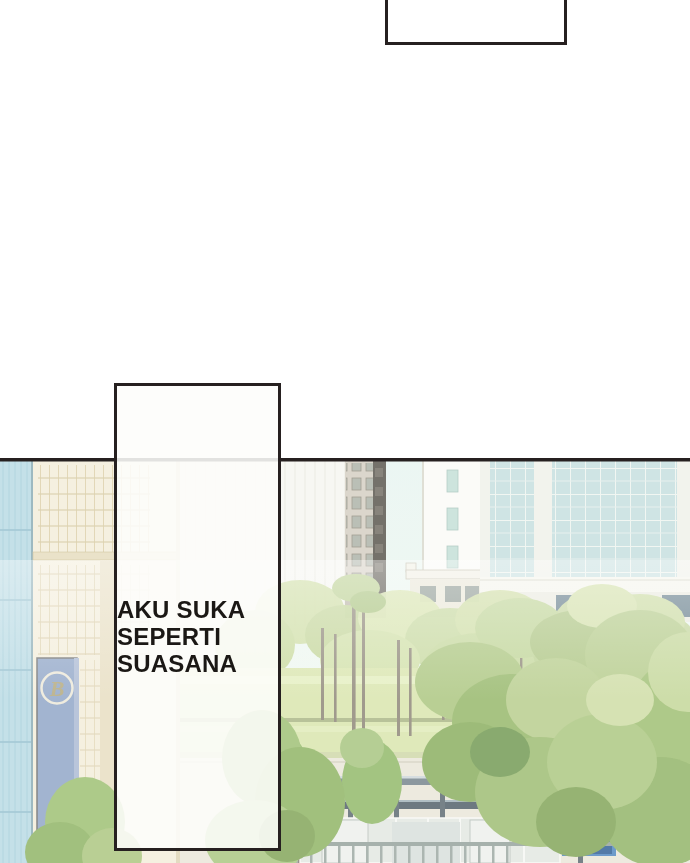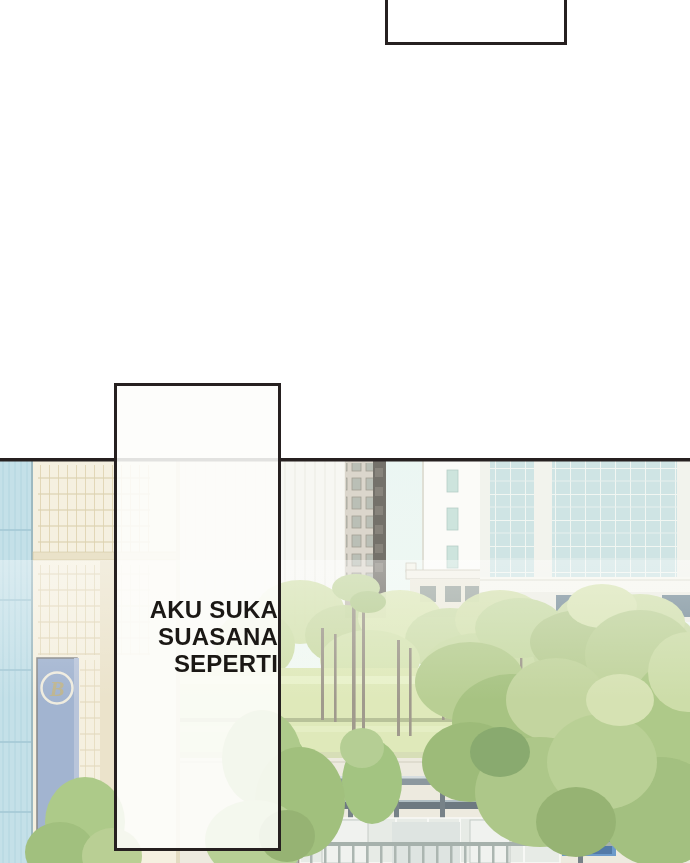--- a/index.html
+++ b/index.html
@@ -3,21 +3,21 @@
 <meta charset="utf-8">
 <style>
   html,body{margin:0;padding:0;background:#ffffff;}
   .stage{position:relative;width:690px;height:863px;background:#ffffff;overflow:hidden;
          font-family:"Liberation Sans",sans-serif;}
   .panel-svg{position:absolute;left:0;top:0;width:690px;height:863px;display:block;}
   .bubble{position:absolute;border:3.5px solid #262020;box-sizing:border-box;}
   .bubble-top{left:385px;top:-14px;width:182px;height:59px;background:#ffffff;z-index:5;}
   .bubble-dialogue{left:114px;top:383px;width:167px;height:468px;
                    background:rgba(253,253,250,0.88);z-index:6;}
-  .dialogue-text{position:absolute;left:0;right:0;top:210px;text-align:right;
+  .dialogue-text{position:absolute;left:0;right:0;top:210px;text-align:left;
                  font-size:24px;line-height:27px;font-weight:bold;color:#1b1815;
                  letter-spacing:0.2px;}
   .dialogue-text div{white-space:nowrap;}
 </style>
 </head>
 <body>
 
 <div class="stage">
 
   <svg class="panel-svg" viewBox="0 0 690 863">
@@ -271,18 +271,18 @@
     <rect x="0" y="458" width="690" height="3.5" fill="#262020"></rect>
   </svg>
 
   <div class="bubble bubble-top">
     <span></span>
   </div>
 
   <div class="bubble bubble-dialogue">
     <div class="dialogue-text">
       <div>AKU SUKA</div>
+      <div>SEPERTI</div>
       <div>SUASANA</div>
-      <div>SEPERTI</div>
     </div>
   </div>
 
 </div>
 
 </body></html>

